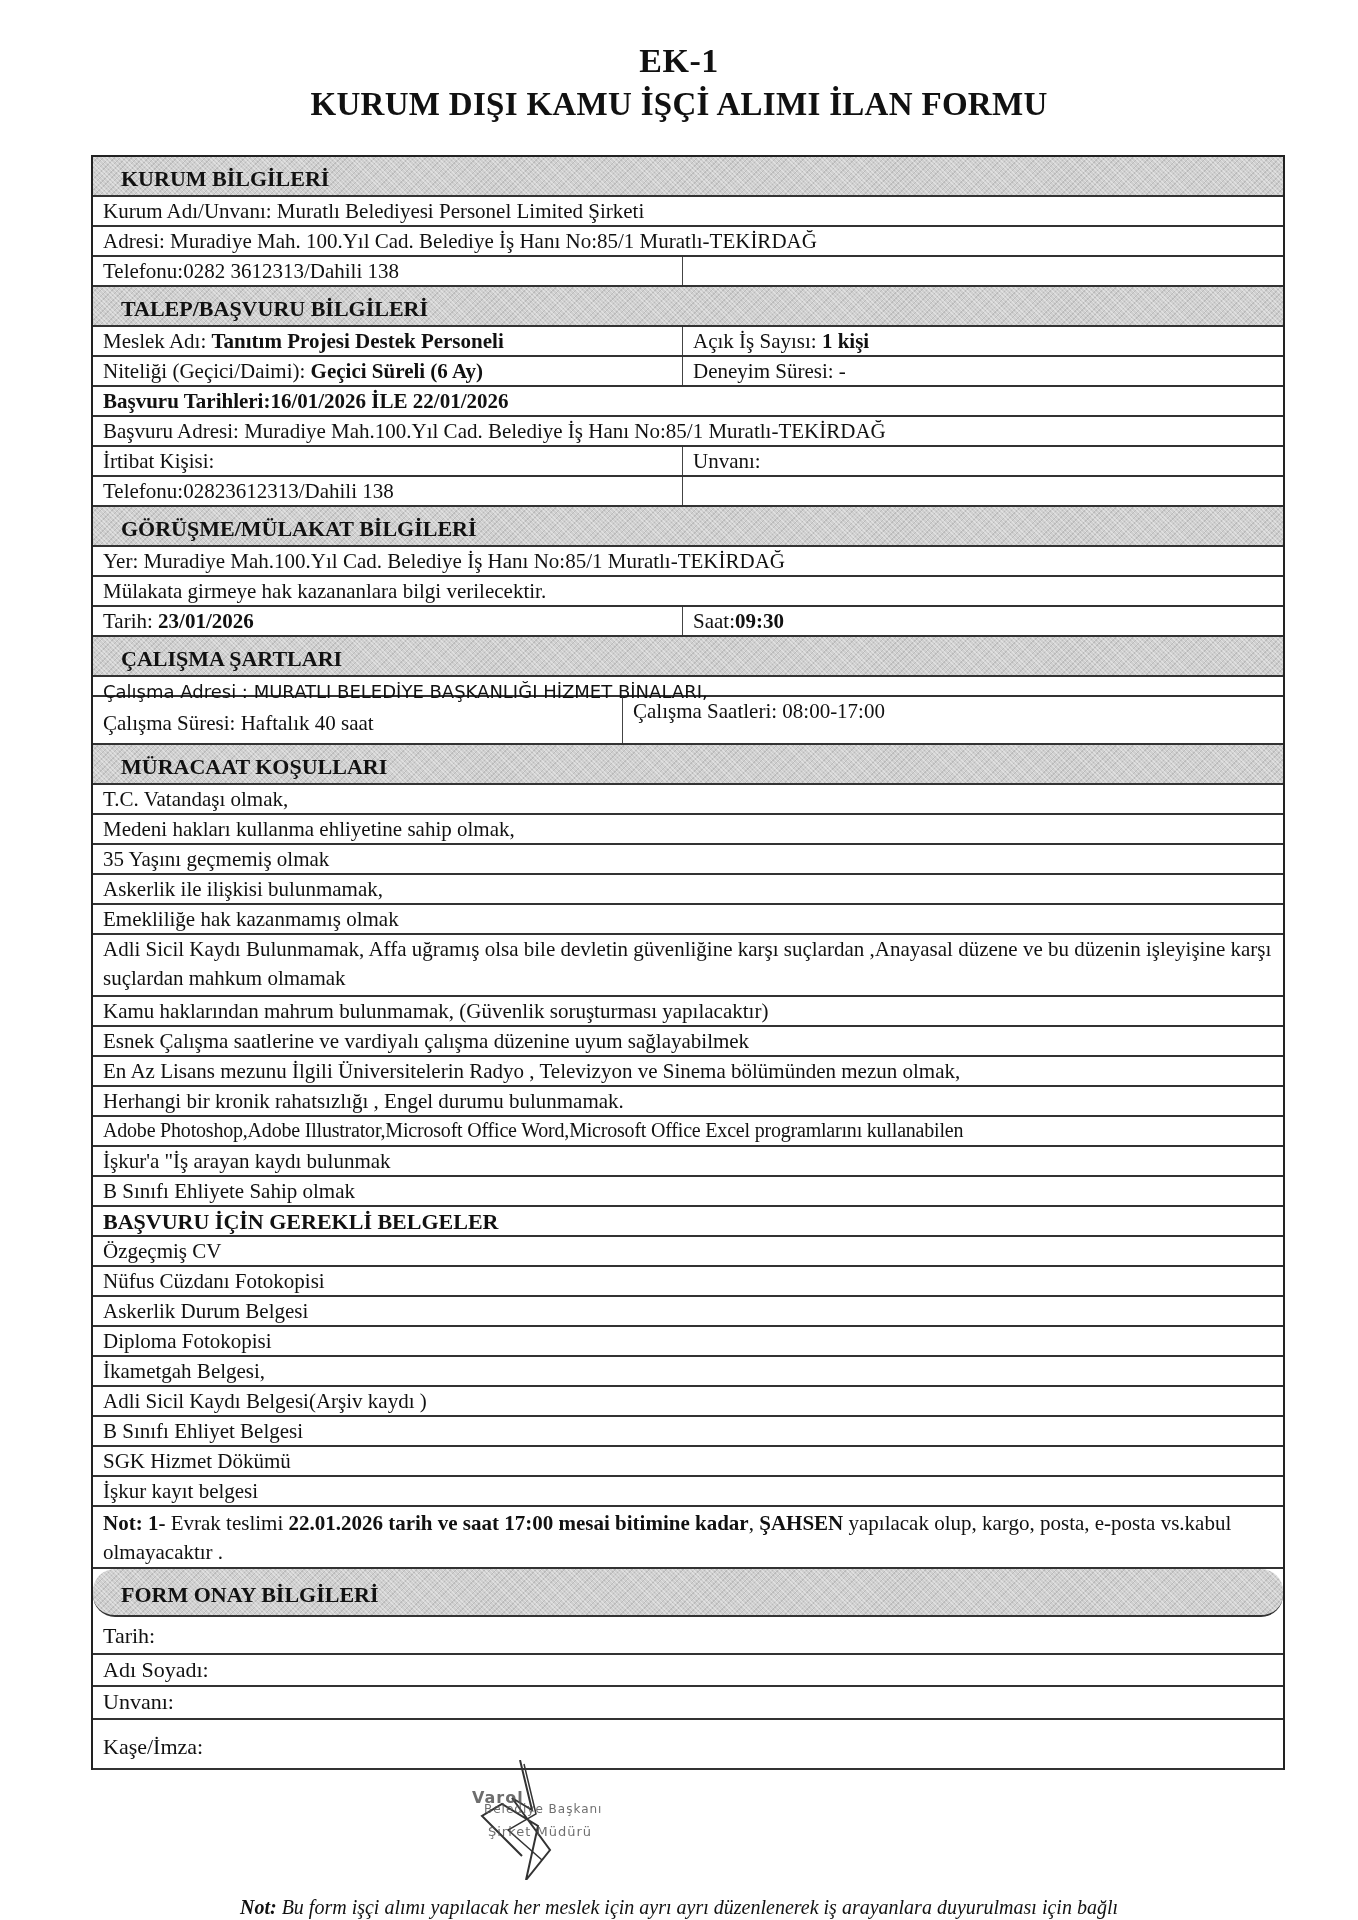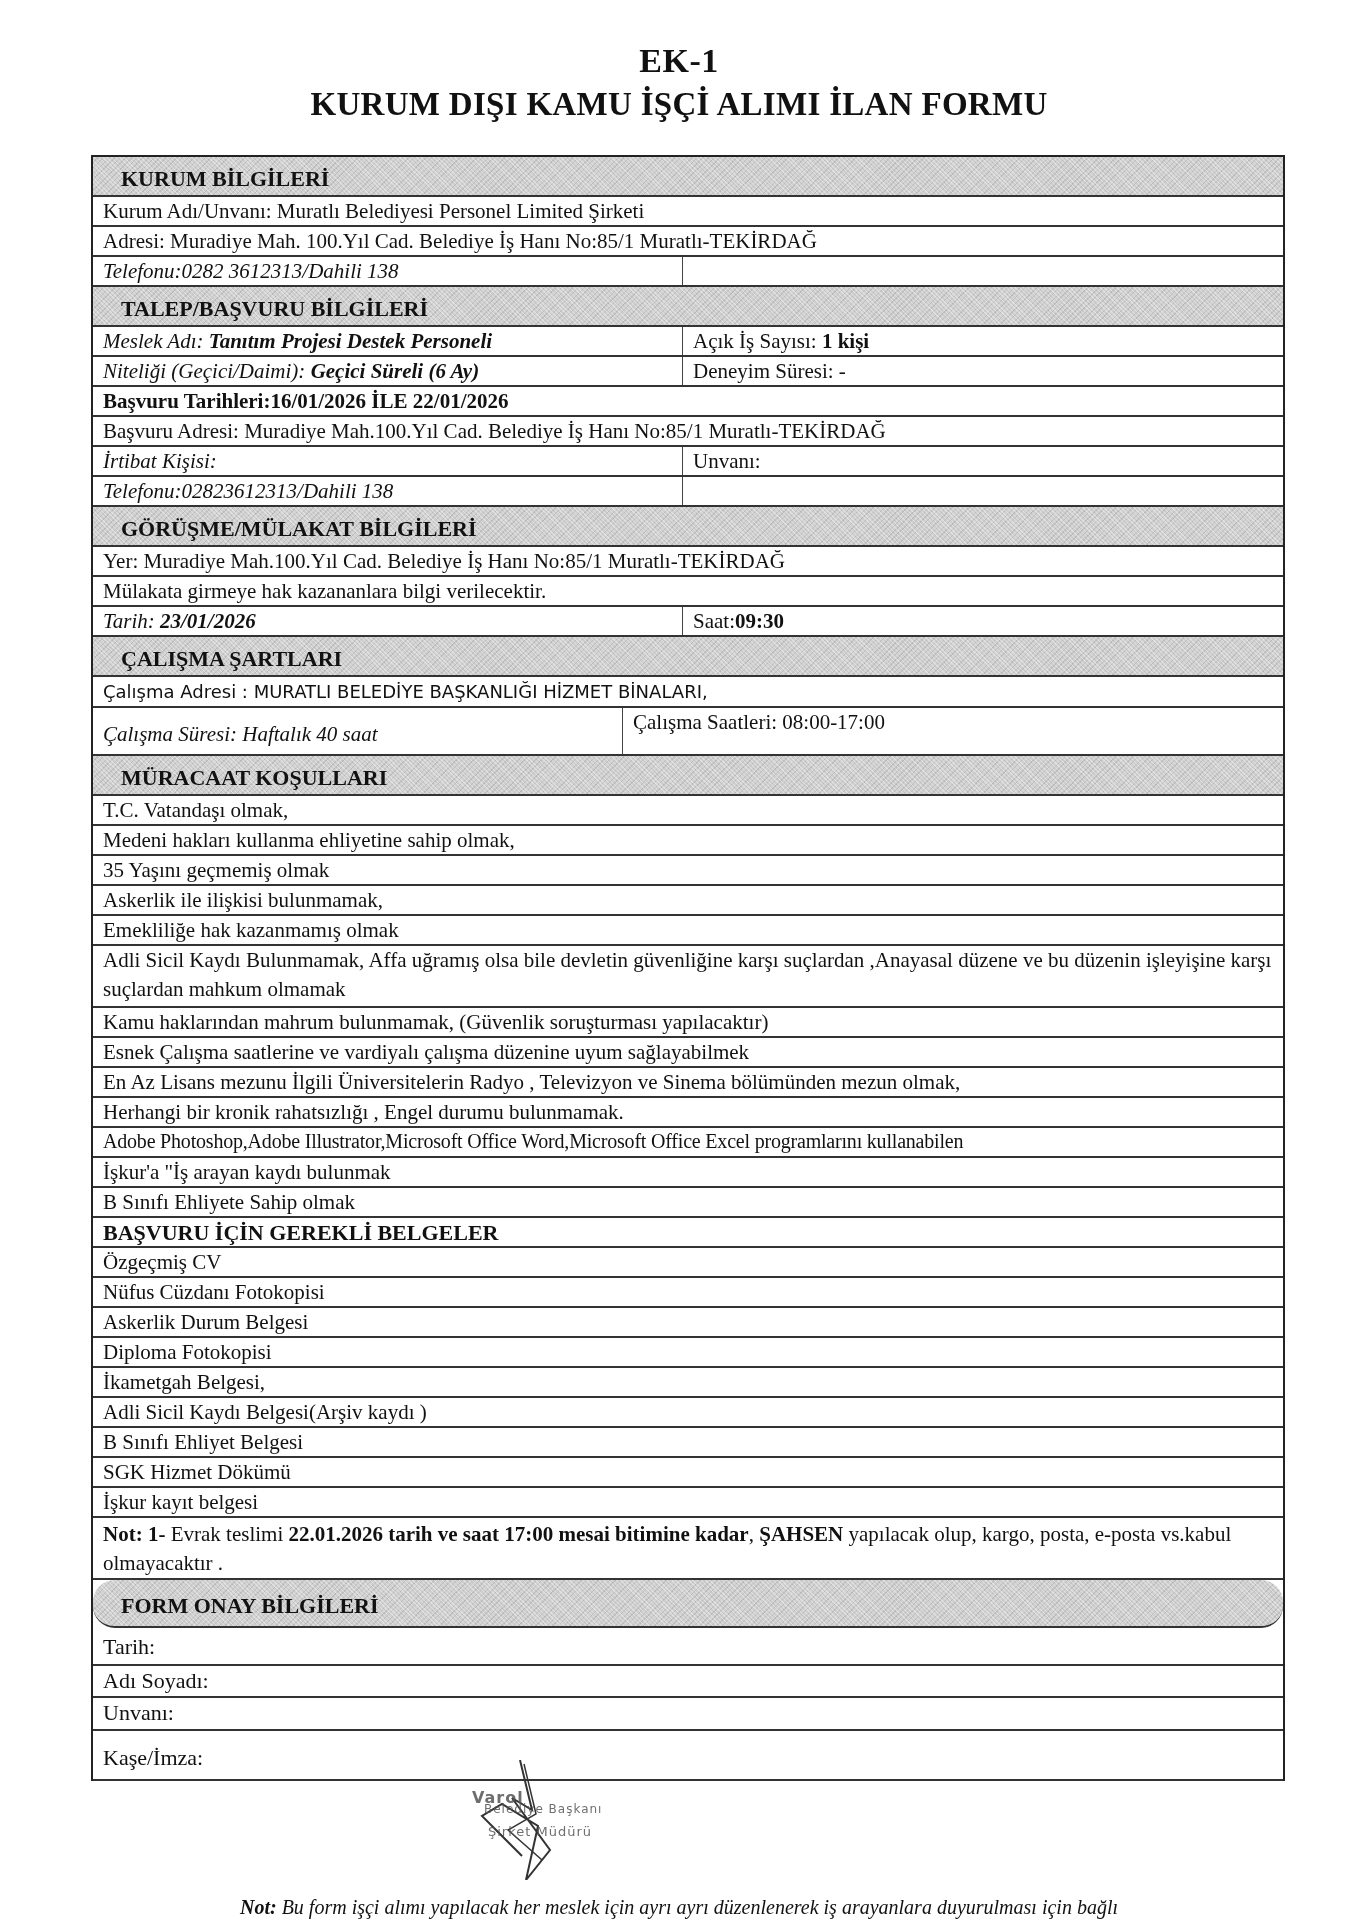--- a/index.html
+++ b/index.html
@@ -7,32 +7,32 @@
          font-family: "Liberation Serif", "DejaVu Serif", serif; color: #111; }
   .title1 { position: absolute; top: 42px; left: 0; width: 1358px; text-align: center;
             font-size: 34px; font-weight: bold; letter-spacing: 0.5px; }
   .title2 { position: absolute; top: 86px; left: 0; width: 1358px; text-align: center;
             font-size: 33px; font-weight: bold; letter-spacing: 0.3px; }
   .form { position: absolute; left: 91px; top: 155px; width: 1194px;
           border: 2px solid #222; border-bottom: none; box-sizing: border-box; }
   .row { display: flex; border-bottom: 2px solid #333; box-sizing: border-box;
          font-size: 21px; line-height: 1.15; }
   .row > .cell { padding: 2px 10px 11px 10px; box-sizing: border-box; white-space: nowrap; }
-  .row > .cell.left { width: 590px; border-right: 1.5px solid #444; font-style: italic; }
+  .row > .cell.left { width: 590px; border-right: 1.5px solid #444; }
   .row > .cell.right { flex: 1; }
   .row > .cell.full { flex: 1; white-space: normal; }
   .hdr { background-color: #cfcfcf;
          background-image:
            repeating-linear-gradient(45deg, rgba(255,255,255,0.35) 0 1px, transparent 1px 3px),
            repeating-linear-gradient(-45deg, rgba(0,0,0,0.10) 0 1px, transparent 1px 4px);
          font-weight: bold; font-size: 22px; }
   .hdr > .cell { padding: 9px 10px 6px 28px; }
   .r-kurum-h { height: 40px; }
   .r30 { height: 30px; }
-  .r31 { height: 31px; }
+  .r31 { height: 20px; }
   .r-tall { height: 48px; }
   .r-two { height: 62px; }
   .r-onay { height: 38px; }
   .r-kase { height: 50px; }
   .b { font-weight: bold; }
   .cell.calisma-left { width: 530px !important; padding-top: 14px !important; }
   .cell.calisma-right { padding-top: 2px !important; }
   .wrap { white-space: normal !important; }
   .footer-note { position: absolute; top: 1896px; left: 0; width: 1358px; text-align: center;
                  font-style: italic; font-size: 20px; }

